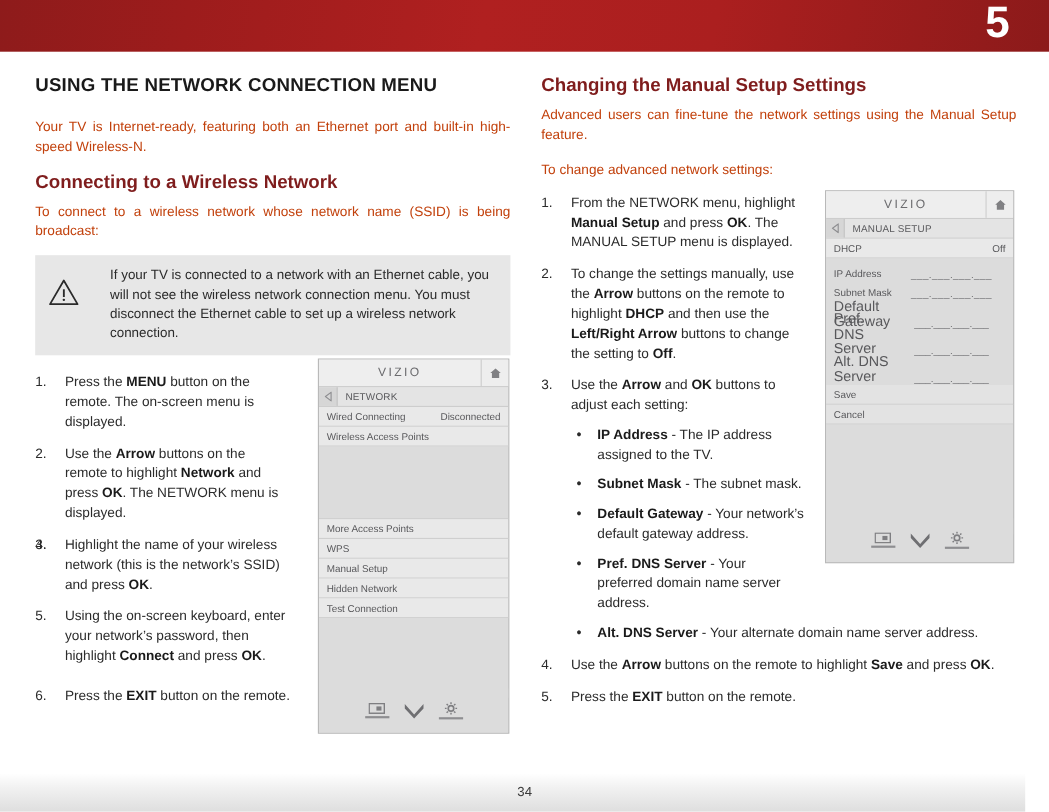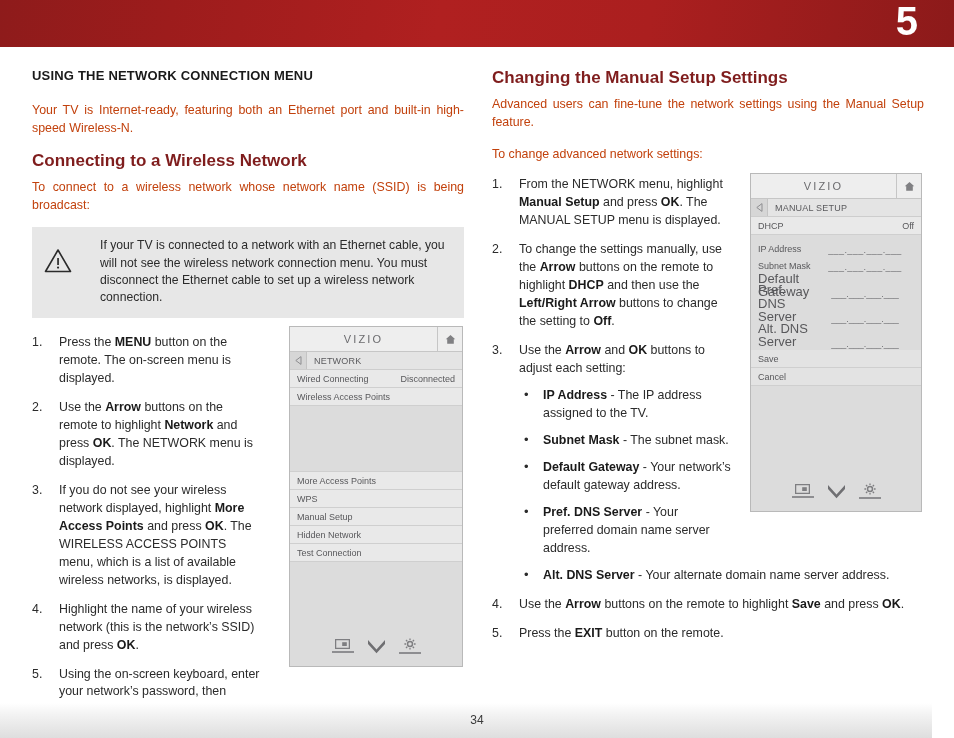--- a/index.html
+++ b/index.html
@@ -54,21 +54,21 @@
     left: 32px; top: 68px;
     width: 432px;
   }
   .col-right {
     position: absolute;
     left: 492px; top: 68px;
     width: 432px;
   }
 
   h1.section-title {
-    font-size: 13px;
+    font-size: 17px;
     font-weight: bold;
     letter-spacing: 0.2px;
     margin-bottom: 18px;
     color: #1a1a1a;
   }
   h2.sub-title {
     font-size: 17px;
     font-weight: bold;
     margin-bottom: 7px;
     color: #7f1d1d;
@@ -286,21 +286,20 @@
       <li>
         <span class="num">1.</span>
         <span>Press the <b>MENU</b> button on the remote. The on-screen menu is displayed.</span>
       </li>
       <li>
         <span class="num">2.</span>
         <span>Use the <b>Arrow</b> buttons on the remote to highlight <b>Network</b> and press <b>OK</b>. The NETWORK menu is displayed.</span>
       </li>
       <li>
         <span class="num">3.</span>
-        <span>If you do not see your wireless network displayed, highlight <b>More Access Points</b> and press <b>OK</b>. The WIRELESS ACCESS POINTS menu, which is a list of available wireless networks, is displayed.</span>
       </li>
       <li>
         <span class="num">4.</span>
         <span>Highlight the name of your wireless network (this is the network’s SSID) and press <b>OK</b>.</span>
       </li>
       <li>
         <span class="num">5.</span>
         <span>Using the on-screen keyboard, enter your network’s password, then highlight <b>Connect</b> and press <b>OK</b>.</span>
       </li>
     </ol>

